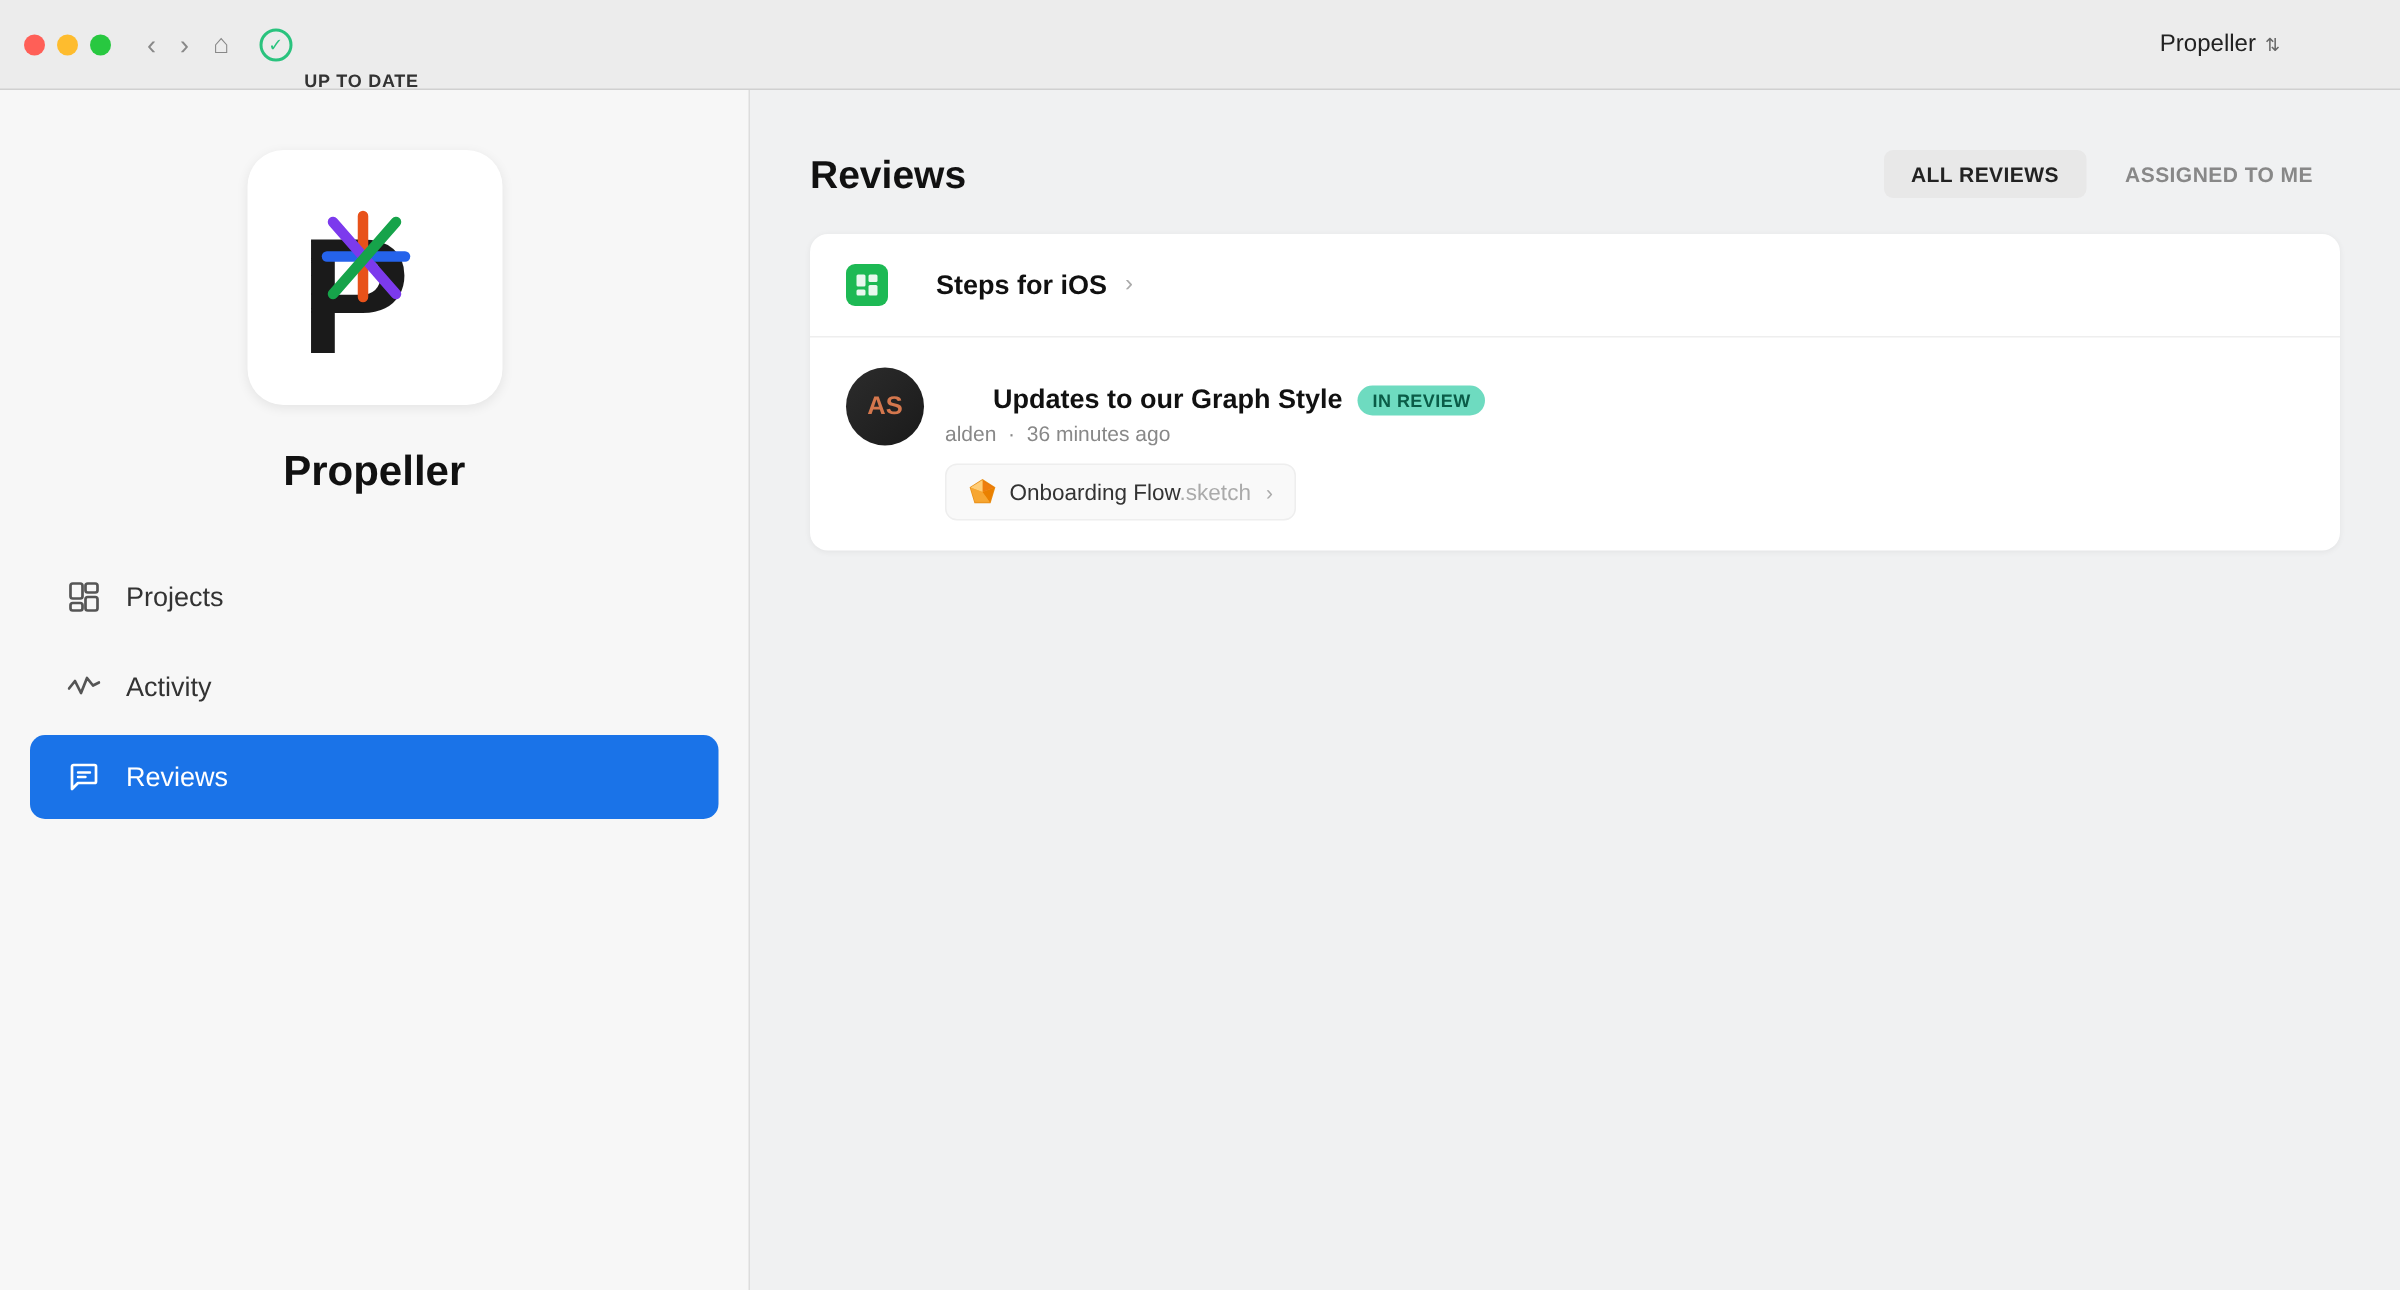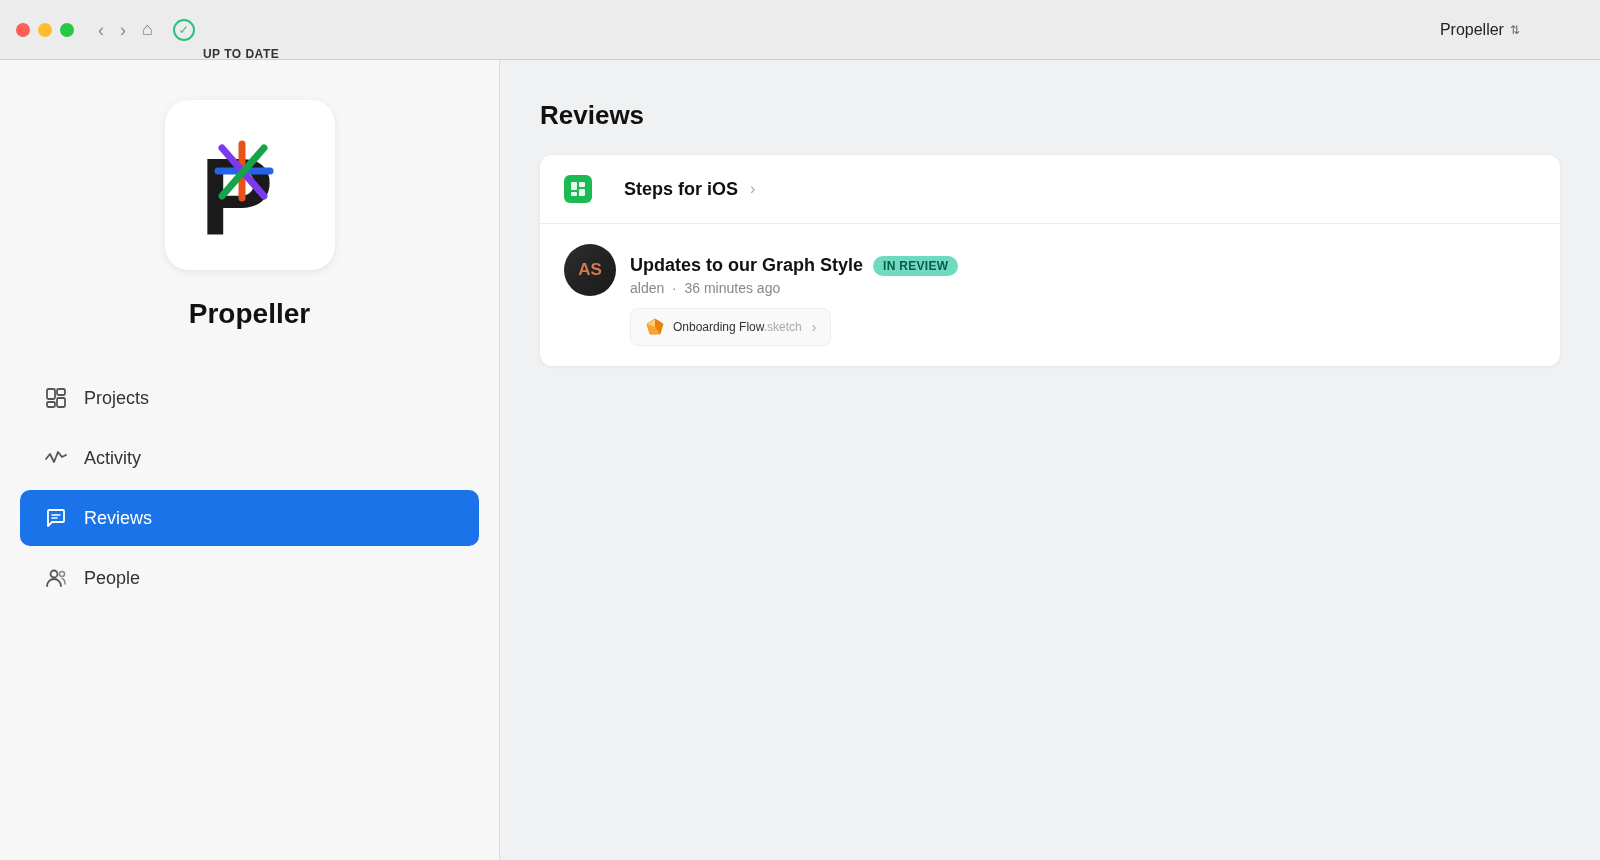--- a/index.html
+++ b/index.html
@@ -293,20 +293,21 @@
       flex: 1;
     }
 
     .review-name {
       font-size: 18px;
       font-weight: 700;
       color: #111;
       display: flex;
       align-items: center;
       gap: 10px;
+      margin-left: 32px;
     }
 
     .in-review-badge {
       background: #6edbc0;
       color: #0a5c47;
       font-size: 12px;
       font-weight: 700;
       padding: 3px 10px;
       border-radius: 20px;
       letter-spacing: 0.3px;
@@ -333,21 +334,21 @@
 
     .sketch-icon {
       width: 20px;
       height: 20px;
       display: flex;
       align-items: center;
       justify-content: center;
     }
 
     .file-name {
-      font-size: 12px;
+      font-size: 15px;
       color: #333;
       text-align: center;
     }
     .file-ext {
       color: #aaa;
     }
 
     .file-chevron {
       color: #aaa;
       font-size: 14px;
@@ -428,39 +429,32 @@
       <div class="nav-item active">
         <div class="nav-icon">
           <svg width="22" height="22" viewBox="0 0 22 22" fill="none">
             <path d="M3 4C3 3.45 3.45 3 4 3h14c.55 0 1 .45 1 1v10c0 .55-.45 1-1 1H7l-4 4V4z" stroke="white" stroke-width="1.8" fill="none" stroke-linejoin="round"></path>
             <path d="M7 8h8M7 11h5" stroke="white" stroke-width="1.6" stroke-linecap="round"></path>
           </svg>
         </div>
         <span>Reviews</span>
       </div>
 
-      <div class="nav-item">
-        <div class="nav-icon">
-          <svg width="22" height="22" viewBox="0 0 22 22" fill="none">
-            <circle cx="9" cy="7" r="3.5" stroke="#555" stroke-width="1.8"></circle>
-            <path d="M2 19c0-3.87 3.13-7 7-7s7 3.13 7 7" stroke="#555" stroke-width="1.8" stroke-linecap="round"></path>
-            <circle cx="17" cy="7" r="2.5" stroke="#888" stroke-width="1.5"></circle>
-            <path d="M20 17c0-2.76-1.34-5-3-5.5" stroke="#888" stroke-width="1.5" stroke-linecap="round"></path>
-          </svg>
-        </div>
-        <span>People</span>
-      </div>
     </nav>
 
   </div>
 
   <div class="main-content">
 
     <div class="reviews-header">
       <h1 class="reviews-title">Reviews</h1>
+      <div class="reviews-tabs">
+        <button class="tab-btn active">ALL REVIEWS</button>
+        <button class="tab-btn inactive">ASSIGNED TO ME</button>
+      </div>
     </div>
 
     <div class="review-card">
 
       <div class="review-card-header">
         <div class="project-icon">
           <svg width="16" height="16" viewBox="0 0 16 16" fill="none">
             <rect x="1" y="1" width="6" height="8" rx="1" fill="white" opacity="0.9"></rect>
             <rect x="9" y="1" width="6" height="5" rx="1" fill="white" opacity="0.9"></rect>
             <rect x="9" y="8" width="6" height="7" rx="1" fill="white" opacity="0.9"></rect>

